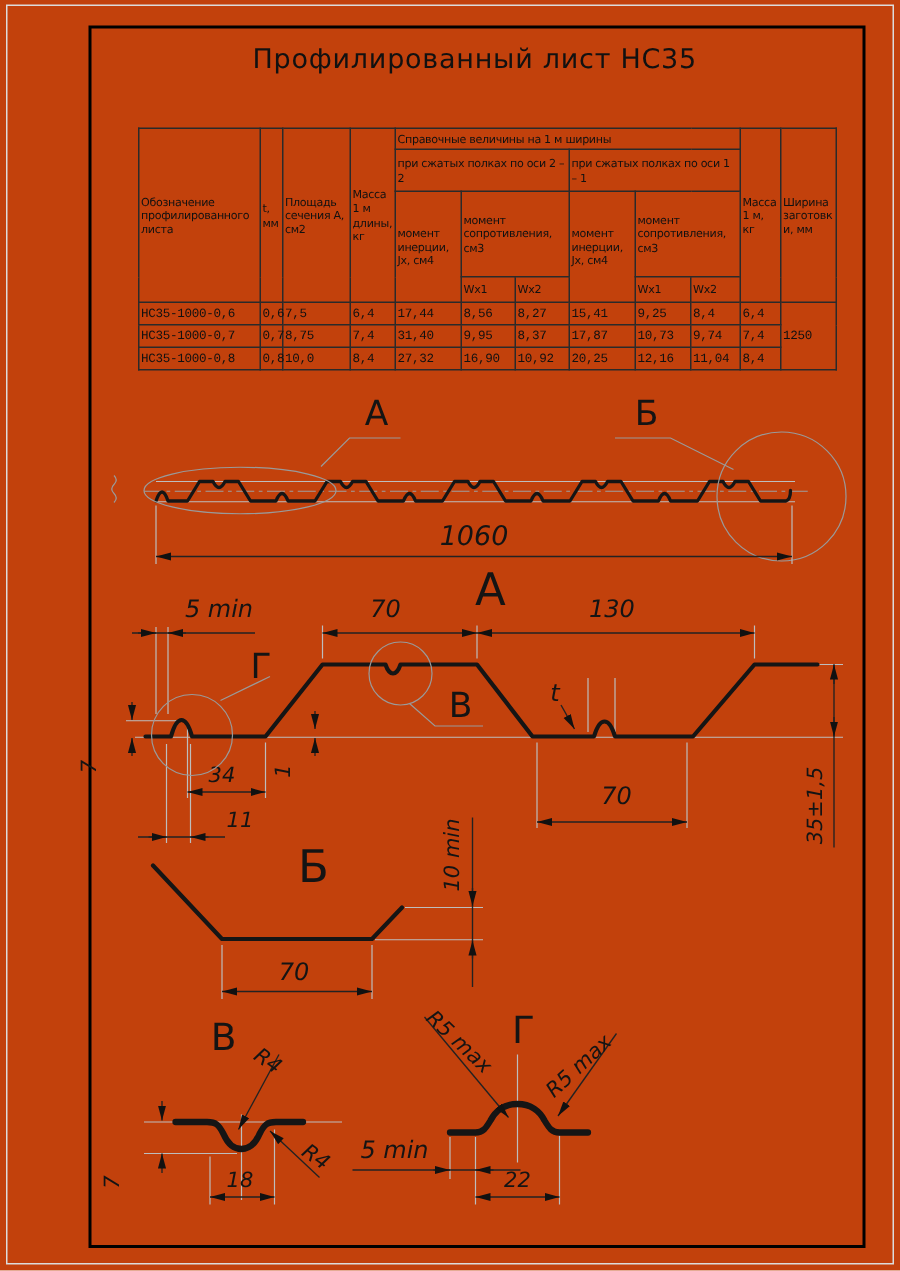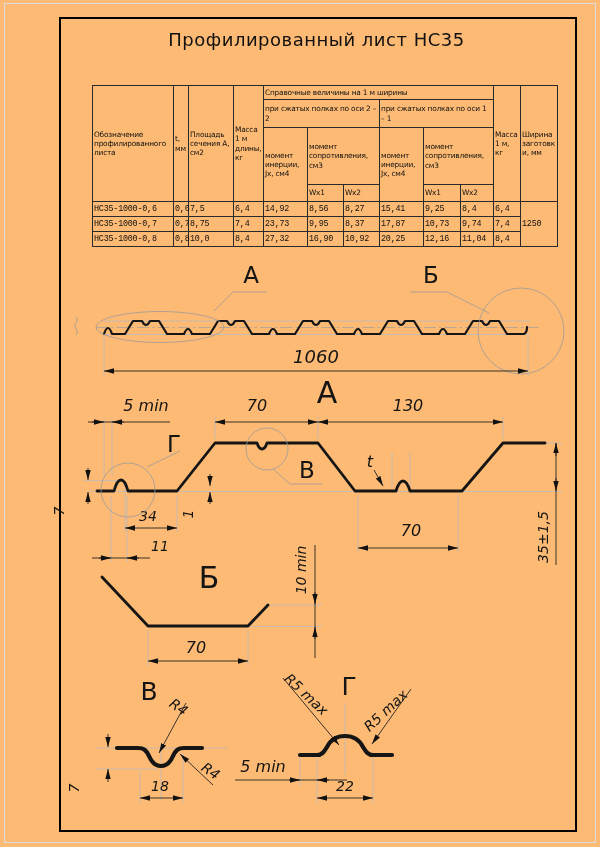--- a/index.html
+++ b/index.html
@@ -1,16 +1,16 @@
 <!DOCTYPE html>
 <html><head>
 <meta charset="utf-8">
 <style>
   html,body{margin:0;padding:0;background:#fff;}
-  .page{position:relative;width:600px;height:847px;background:#fdba74;overflow:hidden;
+  .page{position:relative;width:600px;height:847px;background:#c2410c;overflow:hidden;
         font-family:"DejaVu Sans",sans-serif;}
   .scan-edge{position:absolute;left:4px;top:3px;right:4px;bottom:4px;border:1px solid #dcdcdc;}
   .frame{position:absolute;left:59px;top:17px;width:514px;height:811px;border:2px solid #000;}
   .title{position:absolute;left:59px;top:29px;width:515px;text-align:center;
          font-size:18px;letter-spacing:.5px;color:#111;}
   
   .tbl{position:absolute;left:92px;top:85px;width:465px;border-collapse:collapse;
        table-layout:fixed;color:#111;}
   .tbl td{border:1px solid #2a2a2a;vertical-align:middle;
           padding:0 1px;font-size:7.4px;line-height:1.25;overflow-wrap:anywhere;
@@ -83,35 +83,35 @@
       <td>Wx1</td>
       <td>Wx2</td>
       <td>Wx1</td>
       <td>Wx2</td>
     </tr>
     <tr class="dr">
       <td>НС35-1000-0,6</td>
       <td>0,6</td>
       <td>7,5</td>
       <td>6,4</td>
-      <td>14,92</td>
+      <td>17,44</td>
       <td>8,56</td>
       <td>8,27</td>
       <td>15,41</td>
       <td>9,25</td>
       <td>8,4</td>
       <td>6,4</td>
       <td rowspan="3">1250</td>
     </tr>
     <tr class="dr">
       <td>НС35-1000-0,7</td>
       <td>0,7</td>
       <td>8,75</td>
       <td>7,4</td>
-      <td>23,73</td>
+      <td>31,40</td>
       <td>9,95</td>
       <td>8,37</td>
       <td>17,87</td>
       <td>10,73</td>
       <td>9,74</td>
       <td>7,4</td>
     </tr>
     <tr class="dr">
       <td>НС35-1000-0,8</td>
       <td>0,8</td>

